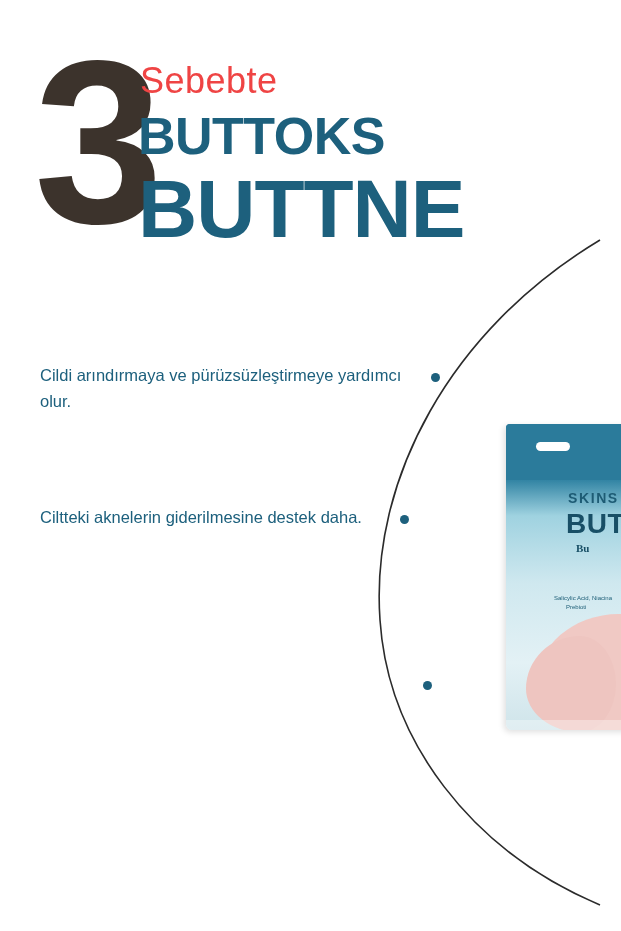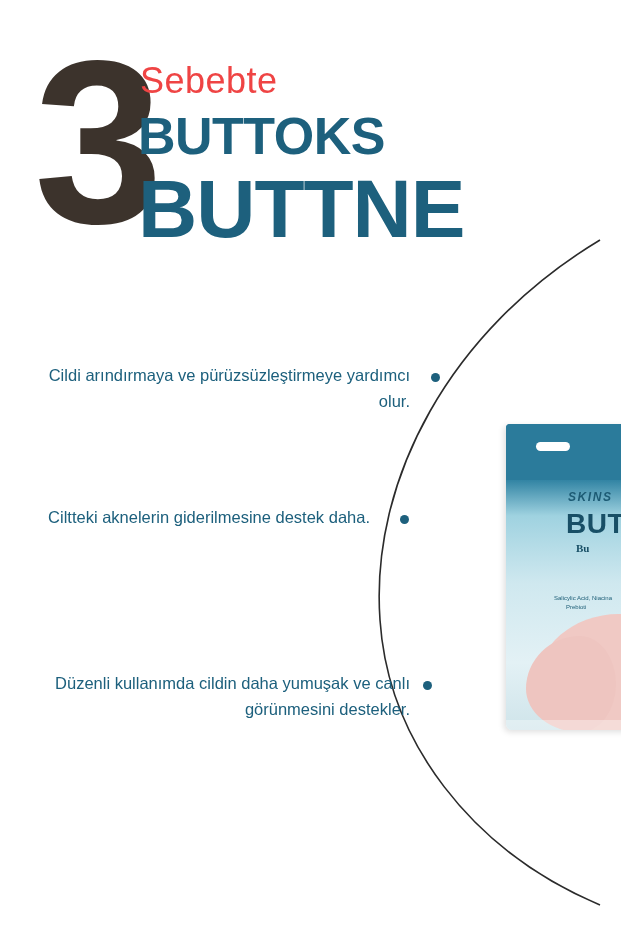--- a/index.html
+++ b/index.html
@@ -77,21 +77,21 @@
     position: absolute;
     left: 0; top: 0;
     width: 621px;
     height: 931px;
     pointer-events: none;
   }
 
   
   .bullet {
     position: absolute;
-    text-align: right;
+    text-align: left;
     color: #1d607d;
     font-size: 16.5px;
     line-height: 26px;
   }
   .bullet-1 { left: 40px; top: 362px; width: 370px; }
   .bullet-2 { left: 40px; top: 504px; width: 330px; }
   .bullet-3 { left: 28px; top: 670px; width: 382px; }
 
   .dot {
     position: absolute;
@@ -129,25 +129,24 @@
     top: 18px;
     width: 34px;
     height: 9px;
     border-radius: 5px;
     background: #ffffff;
   }
   .pouch-brand {
     position: absolute;
     left: 62px;
     top: 66px;
-    font-size: 12px;
+    font-size: 14px;
     letter-spacing: 1.6px;
     color: #1d5b74;
     font-weight: bold;
-    font-style: italic;
   }
   .pouch-title {
     position: absolute;
     left: 60px;
     top: 84px;
     font-size: 28px;
     font-weight: bold;
     color: #184f66;
     letter-spacing: 0.5px;
     white-space: nowrap;
@@ -238,16 +237,15 @@
 
     <div class="pouch-seam"></div>
   </div>
 
   <div class="bullet bullet-1">Cildi arındırmaya ve pürüzsüzleştirmeye yardımcı olur.</div>
   <div class="dot dot-1"></div>
 
   <div class="bullet bullet-2">Ciltteki aknelerin giderilmesine destek daha.</div>
   <div class="dot dot-2"></div>
 
-  <div class="bullet bullet-3">Düzenli kullanımda cildin daha yumuşak ve canlı görünmesini destekler.</div>
   <div class="dot dot-3"></div>
 
 </div>
 
 </body></html>

